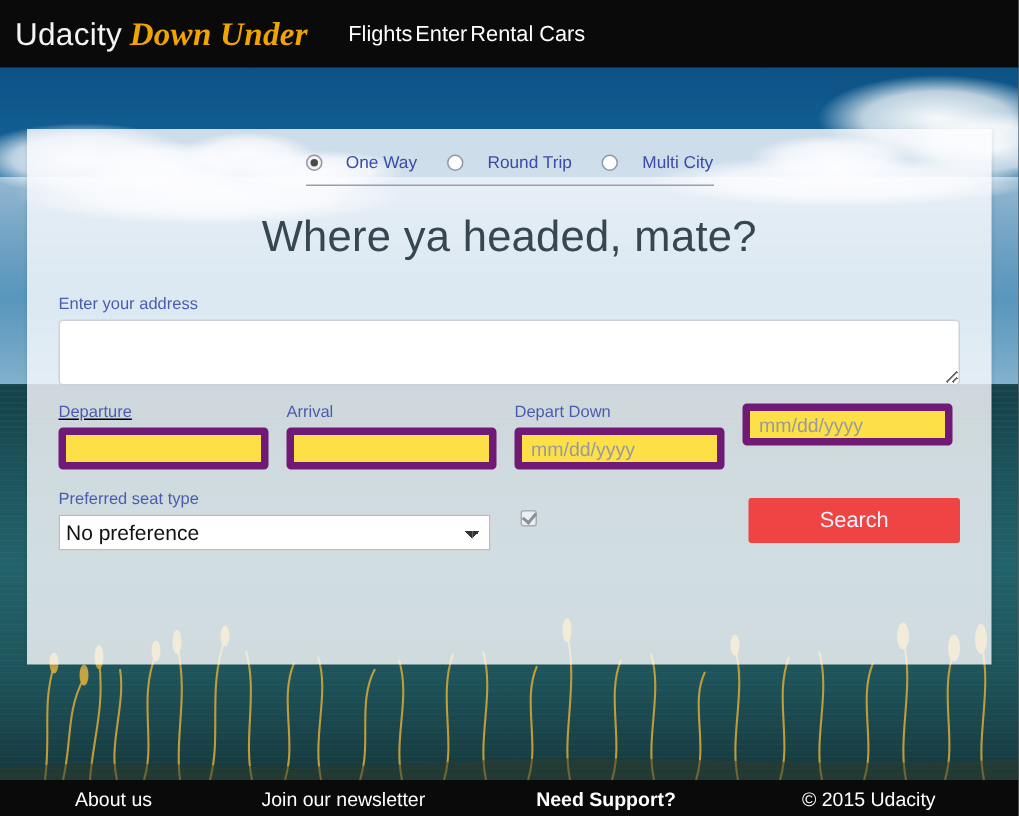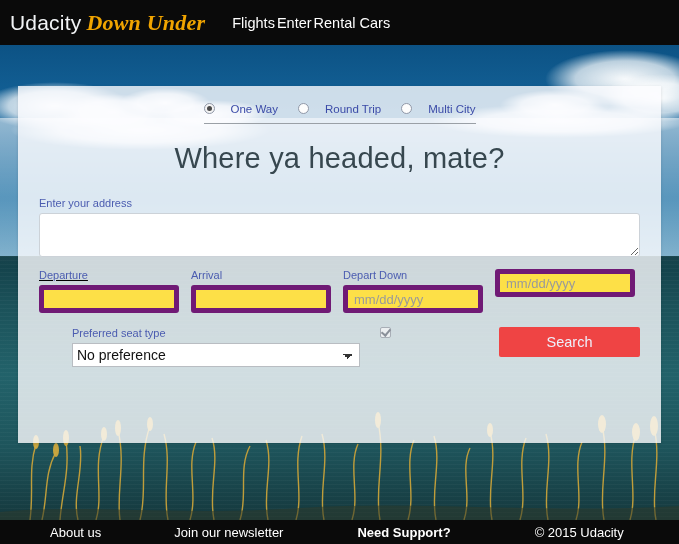--- a/index.html
+++ b/index.html
@@ -214,24 +214,23 @@
     gap: 12px;
     margin-top: 4px;
   }
   .col-dep { width: 140px; text-decoration: underline; }
   .col-arr { width: 140px; }
   .col-dd  { width: 140px; }
   .col-rd  { width: 140px; }
 
   .bottomrow {
     display: flex;
-    align-items: flex-start;
+    align-items: center;
     margin-top: 14px;
     gap: 0;
-    margin-left: 33px;
   }
   .seatwrap { width: 288px; }
   .sel {
     width: 288px;
     height: 24px;
     box-sizing: border-box;
     border: 1px solid #b9bdc2;
     background: #ffffff;
     font-size: 14px;
     font-family: "Liberation Sans", sans-serif;

